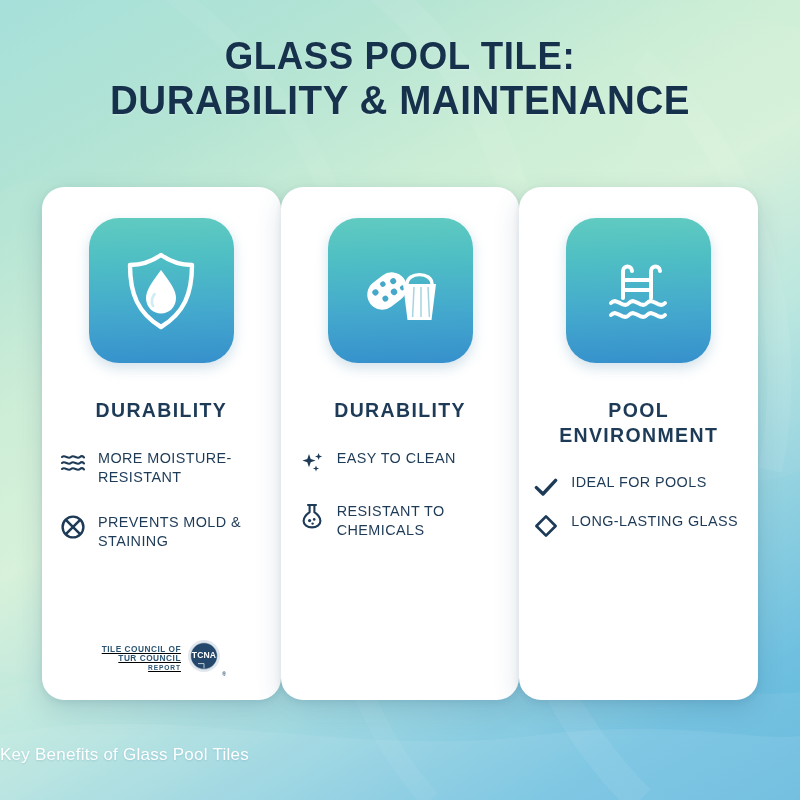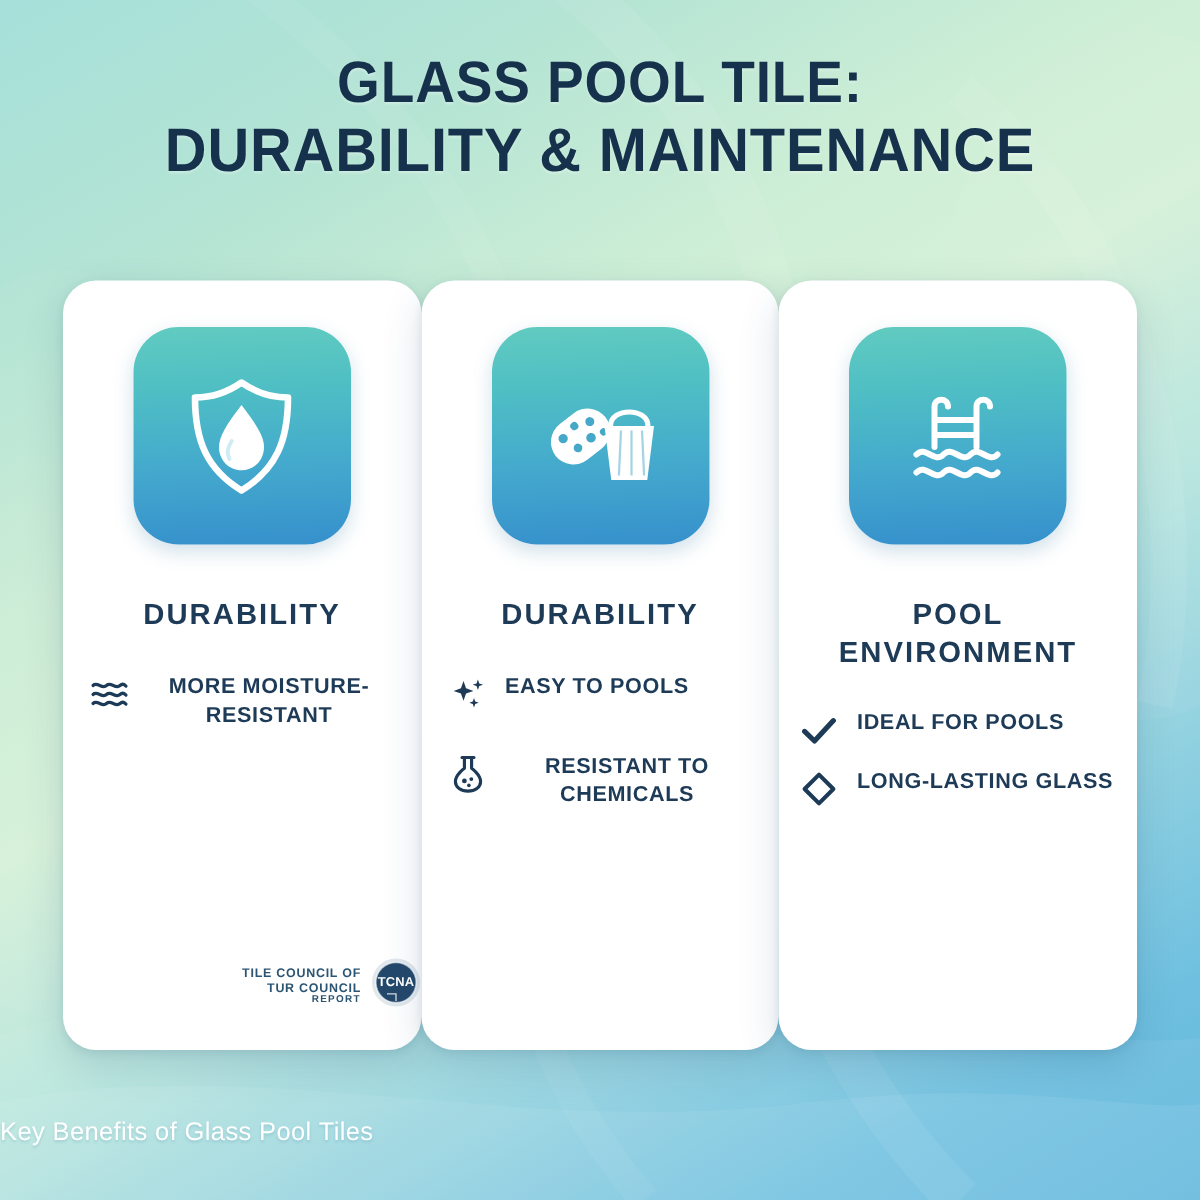--- a/index.html
+++ b/index.html
@@ -107,39 +107,39 @@
   .bullet-icon {
     flex:none;
     width:26px; height:26px;
     display:flex; align-items:center; justify-content:center;
     margin-top:1px;
   }
   .bullet-icon svg { display:block; }
   .bullet-text {
     color:#1d3a57;
     font-size:14.4px;
-    font-weight:bold;
+    font-weight:normal;
     letter-spacing:0.42px;
     line-height:1.34;
-    text-align:center;
   }
 
   
   .card-3 .bullets { padding:0 12px 0 14px; gap:12px; }
   .card-3 .bullet-text { white-space:nowrap; }
 
   
   .logo {
     position:absolute;
     bottom:23px;
     left:0; right:0;
     display:flex;
     align-items:center;
-    justify-content:flex-end;
+    justify-content:center;
     gap:6px;
+    text-decoration:underline;
   }
   .logo-words {
     text-align:right;
     color:#2c5573;
     font-weight:bold;
     line-height:1.14;
   }
   .logo-words .l1 { display:block; font-size:8.3px; letter-spacing:0.5px; }
   .logo-words .l2 { display:block; font-size:8.3px; letter-spacing:0.5px; }
   .logo-words .l3 { display:block; font-size:6.6px; letter-spacing:0.9px; }
@@ -201,20 +201,29 @@
               <g fill="none" stroke="#1d3a57" stroke-width="2.1" stroke-linecap="round">
                 <path d="M2 5 C 5 2.2 8 7.8 11 5 C 14 2.2 17 7.8 20 5 C 22 3.1 23.2 4.6 24 5.4"></path>
                 <path d="M2 11 C 5 8.2 8 13.8 11 11 C 14 8.2 17 13.8 20 11 C 22 9.1 23.2 10.6 24 11.4"></path>
                 <path d="M2 17 C 5 14.2 8 19.8 11 17 C 14 14.2 17 19.8 20 17 C 22 15.1 23.2 16.6 24 17.4"></path>
               </g>
             </svg>
           </span>
           <span class="bullet-text">MORE MOISTURE-RESISTANT</span>
         </div>
 
+        <div class="bullet">
+          <span class="bullet-icon">
+            <svg width="26" height="26" viewBox="0 0 26 26">
+              <circle cx="13" cy="13" r="10.4" fill="none" stroke="#1d3a57" stroke-width="2.4"></circle>
+              <path d="M6.6 6.6 L 19.4 19.4 M 19.4 6.6 L 6.6 19.4" fill="none" stroke="#1d3a57" stroke-width="2.6" stroke-linecap="round"></path>
+            </svg>
+          </span>
+          <span class="bullet-text">PREVENTS MOLD &amp; STAINING</span>
+        </div>
       </div>
 
       <div class="logo">
         <span class="logo-words">
           <span class="l1">TILE COUNCIL OF</span>
           <span class="l2">TUR COUNCIL</span>
           <span class="l3">REPORT</span>
         </span>
         <span class="logo-badge">
           <svg width="34" height="34" viewBox="0 0 34 34">
@@ -262,21 +271,21 @@
         <div class="bullet">
           <span class="bullet-icon">
             <svg width="26" height="26" viewBox="0 0 26 26">
               <g fill="#1d3a57">
                 <path d="M10 4 L 11.7 8.9 L 16.6 10.6 L 11.7 12.3 L 10 17.2 L 8.3 12.3 L 3.4 10.6 L 8.3 8.9 Z"></path>
                 <path d="M19.6 3 L 20.5 5.6 L 23.1 6.5 L 20.5 7.4 L 19.6 10 L 18.7 7.4 L 16.1 6.5 L 18.7 5.6 Z"></path>
                 <path d="M17 15.4 L 17.8 17.7 L 20.1 18.5 L 17.8 19.3 L 17 21.6 L 16.2 19.3 L 13.9 18.5 L 16.2 17.7 Z"></path>
               </g>
             </svg>
           </span>
-          <span class="bullet-text">EASY TO POOLS</span>
+          <span class="bullet-text">EASY TO CLEAN</span>
         </div>
 
         <div class="bullet">
           <span class="bullet-icon">
             <svg width="24" height="26" viewBox="0 0 24 26">
               <path d="M8 2 L 16 2 M 9.6 2 L 9.6 9.2 C 9.6 9.2 3.6 13.6 3.6 18 C 3.6 21.9 7.3 24.4 12 24.4
                        C 16.7 24.4 20.4 21.9 20.4 18 C 20.4 13.6 14.4 9.2 14.4 9.2 L 14.4 2" fill="none" stroke="#1d3a57" stroke-width="2.1" stroke-linecap="round" stroke-linejoin="round"></path>
               <circle cx="9.6" cy="17.6" r="1.6" fill="#1d3a57"></circle>
               <circle cx="14.2" cy="16.4" r="1.3" fill="#1d3a57"></circle>
               <circle cx="12.6" cy="20.6" r="1.2" fill="#1d3a57"></circle>

